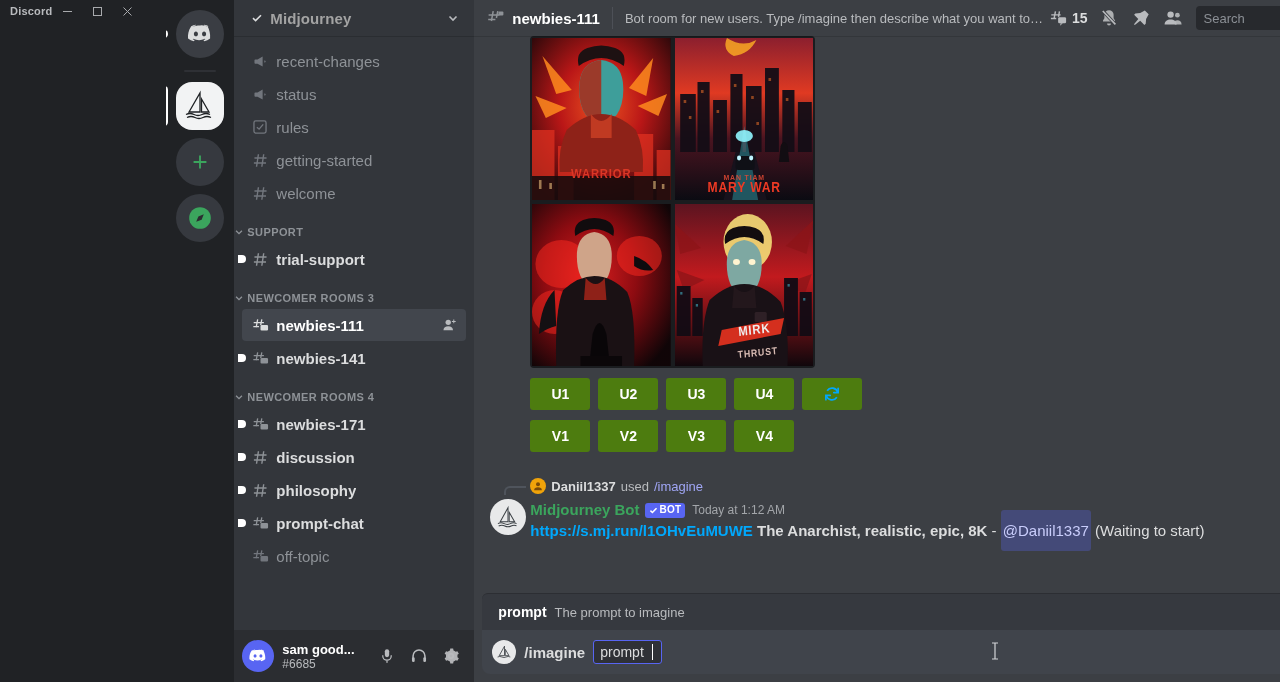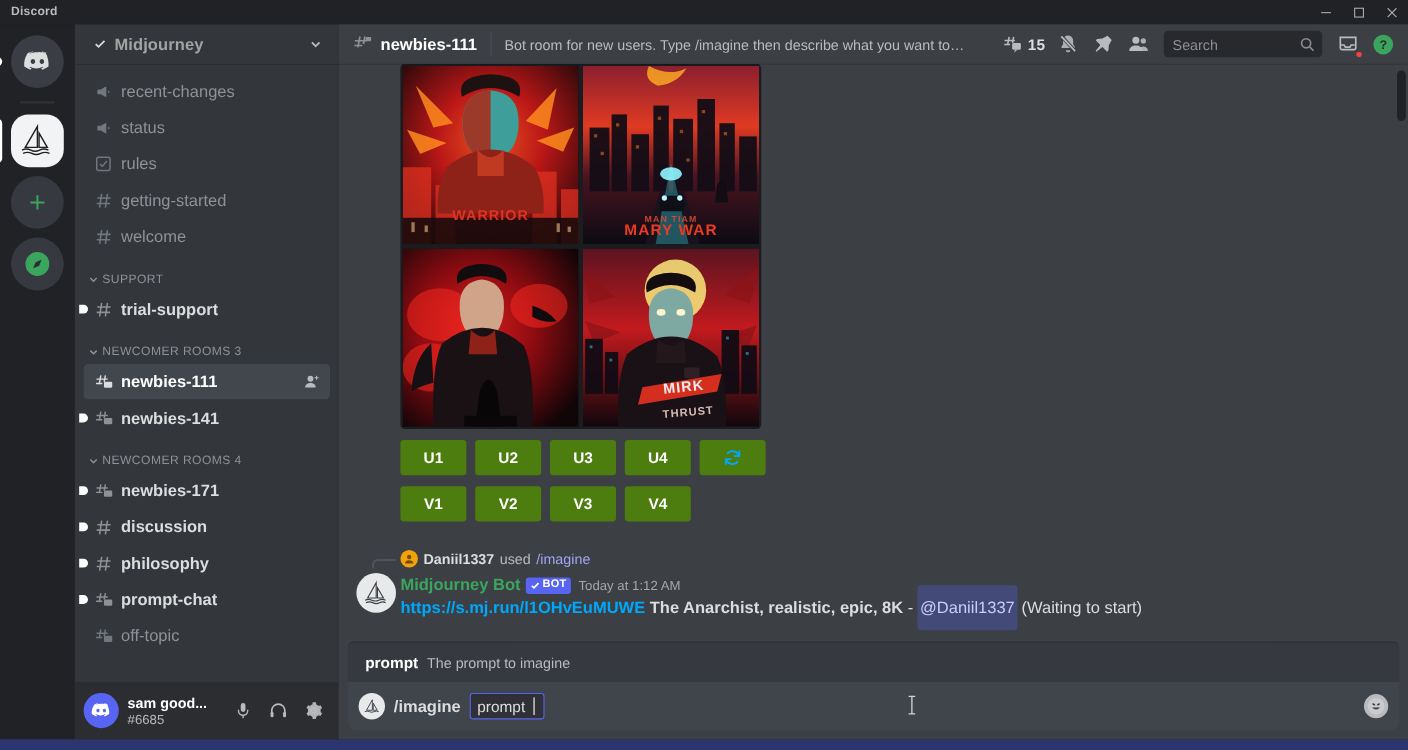--- a/index.html
+++ b/index.html
@@ -3,21 +3,21 @@
 <meta charset="utf-8">
 <style>
   * { box-sizing: border-box; margin: 0; padding: 0; }
   html, body {
     width: 1280px; height: 682px;
     overflow: hidden;
     background: #202225;
     font-family: "Liberation Sans", sans-serif;
     -webkit-font-smoothing: antialiased;
   }
-  .app { position: relative; width: 1280px; height: 682px; display: flex; flex-direction: column; }
+  .app { position: relative; width: 1280px; height: 682px; display: flex; flex-direction: row; gap: 24px; }
 
   
   .titlebar {
     height: 22px; background: #202225; display: flex; align-items: center;
     flex: 0 0 22px; position: relative; z-index: 40;
   }
   .titlebar .tb-title {
     font-size: 11px; color: #b9bbbe; padding-left: 10px; letter-spacing: .2px;
     font-weight: bold;
   }
@@ -69,22 +69,22 @@
     width: 14px; height: 14px; border-radius: 50%;
     display: flex; align-items: center; justify-content: center; margin-right: 6px;
     color: #dcddde;
   }
   .guild-name { font-size: 15px; font-weight: bold; color: #a3a3a3; flex: 1; letter-spacing: .1px; }
   .guild-caret { color: #b9bbbe; display: flex; }
 
   .chanlist { flex: 1; overflow: hidden; padding-top: 8px; position: relative; }
   .cat {
     display: flex; align-items: center; gap: 3px;
-    padding: 16px 8px 4px 12px; color: #8e9297;
-    font-size: 11px; font-weight: normal; letter-spacing: .4px;
+    padding: 16px 8px 4px 0; color: #8e9297;
+    font-size: 11px; font-weight: bold; letter-spacing: .4px;
     cursor: pointer; text-transform: uppercase;
   }
   .cat .caret { display: flex; align-items: center; }
   .chan {
     position: relative; margin: 1px 8px; height: 32px;
     display: flex; align-items: center; gap: 6px;
     padding: 0 8px; border-radius: 4px; cursor: pointer;
     color: #8e9297; font-size: 15px;
   }
   .chan .ico { flex: 0 0 20px; display: flex; align-items: center; justify-content: center; color: #72767d; }
@@ -144,21 +144,21 @@
   .help-btn { color: #3ba55d; display: flex; }
   .inbox-btn { color: #b9bbbe; display: flex; position: relative; }
   .inbox-dot { position: absolute; right: 1px; bottom: 2px; width: 7px; height: 7px; background: #ed4245; border-radius: 50%; border: 1.5px solid #3c3f44; }
 
   
   .messages { flex: 1; position: relative; overflow: hidden; padding-bottom: 4px; }
   .msg-scroll { padding: 0 0 8px 0; position: relative; height: 100%; }
 
   .imgblock { padding: 0 0 0 56px; }
   .grid {
-    width: 328px; height: 332px; border-radius: 4px; overflow: hidden;
+    width: 285px; height: 332px; border-radius: 4px; overflow: hidden;
     display: grid; grid-template-columns: 1fr 1fr; grid-template-rows: 1fr 1fr;
     gap: 4px; background: #1a1c1f; padding: 2px;
   }
   .tile { position: relative; overflow: hidden; }
 
   .btnrow { display: flex; gap: 8px; padding: 10px 0 0 56px; }
   .mjbtn {
     width: 60px; height: 32px; background: #4d7c0f; border-radius: 3px;
     display: flex; align-items: center; justify-content: center;
     color: #fff; font-size: 14px; font-weight: bold; cursor: pointer;

